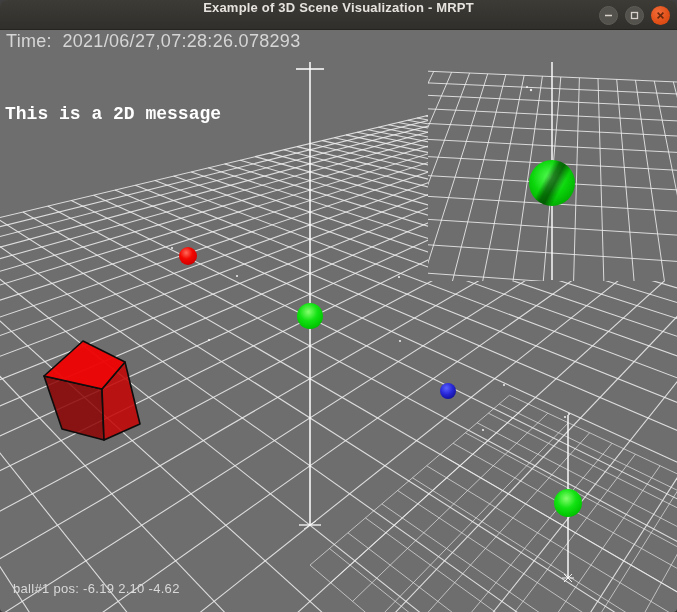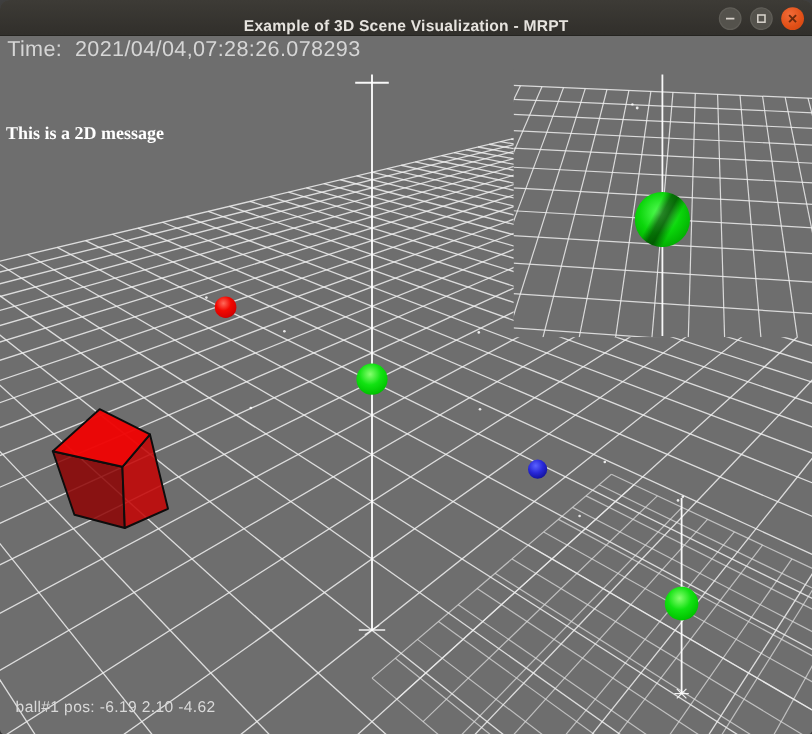--- a/index.html
+++ b/index.html
@@ -6,21 +6,21 @@
   .window{
     position:relative;width:677px;height:612px;overflow:hidden;
     border-radius:8px 8px 4px 4px;
     font-family:"Liberation Sans",sans-serif;
     box-shadow:0 6px 24px rgba(0,0,0,.5);
   }
   .titlebar{
     position:absolute;top:0;left:0;width:100%;height:30px;box-sizing:border-box;
     background:linear-gradient(#3d3b36,#312f2b);
     border-bottom:1px solid #252420;
-    display:flex;align-items:flex-end;justify-content:center;
+    display:flex;align-items:flex-start;justify-content:center;
   }
   .titlebar .title{
     font-size:13px;font-weight:bold;color:#e6e3de;letter-spacing:.2px;
     white-space:pre;
   }
   .controls{position:absolute;right:7px;top:0;height:30px;display:flex;align-items:center;gap:7px;}
   .wbtn{width:19px;height:19px;border-radius:50%;display:flex;align-items:center;justify-content:center;cursor:default;}
   .wbtn.min,.wbtn.max{background:#54524c;border:1px solid #5f5d57;box-sizing:border-box;}
   .wbtn.close{background:radial-gradient(circle at 38% 32%,#f26b38,#e04f16 60%,#cf4410);}
   .client{
@@ -48,21 +48,21 @@
     background:radial-gradient(circle at 44% 34%,#86ff6e 0%,#12e212 40%,#00c400 74%,#004f00 100%);
   }
   .inset-sphere{
     position:absolute;left:101px;top:102px;width:46px;height:46px;border-radius:50%;
     background:
       linear-gradient(118deg, rgba(0,0,0,0) 36%, rgba(0,20,0,.5) 46%, rgba(0,25,0,.58) 54%, rgba(0,0,0,0) 67%),
       radial-gradient(circle at 45% 38%,#57ff57 0%,#0bd60b 45%,#00a900 80%,#004c00 100%);
   }
   .hud{position:absolute;white-space:pre;}
   .hud.time{left:6px;top:1px;font-size:18px;color:#d6d6d6;letter-spacing:.3px;}
-  .hud.msg2d{left:5px;top:74px;font-family:Liberation Serif, serif;font-size:15px;font-weight:bold;color:#ffffff;}
+  .hud.msg2d{left:5px;top:74px;font-family:Liberation Mono, monospace;font-size:18px;font-weight:bold;color:#ffffff;}
   .hud.ballpos{left:13px;top:551px;font-size:13px;color:#d9d9d9;letter-spacing:.3px;}
 </style>
 </head>
 <body>
 
 <div class="window">
   <div class="titlebar">
     <span class="title">Example of 3D Scene Visualization - MRPT</span>
     <div class="controls">
       <div class="wbtn min">
@@ -259,17 +259,17 @@
           <line x1="-24.9" y1="36.2" x2="293.1" y2="51.0" stroke="#ededed" stroke-width="1" stroke-opacity="0.85"></line>
           <line x1="-18.3" y1="24.1" x2="288.2" y2="37.7" stroke="#ededed" stroke-width="1" stroke-opacity="0.85"></line>
           <line x1="-12.1" y1="12.7" x2="283.6" y2="25.5" stroke="#ededed" stroke-width="1" stroke-opacity="0.85"></line>
           <line x1="124" y1="4" x2="124" y2="222" stroke="#ffffff" stroke-width="1.5" stroke-opacity="0.95"></line>
           <circle cx="103" cy="32" r="1.2" fill="#ffffff" fill-opacity="0.85"></circle>
           <circle cx="99" cy="29" r="1" fill="#ffffff" fill-opacity="0.85"></circle>
         </svg>
       <div class="inset-sphere"></div>
     </div>
 
-    <div class="hud time">Time:  2021/04/04,07:28:26.078293</div>
+    <div class="hud time">Time:  2021/06/27,07:28:26.078293</div>
     <div class="hud msg2d">This is a 2D message</div>
     <div class="hud ballpos">ball#1 pos: -6.19 2.10 -4.62</div>
   </div>
 </div>
 
 </body></html>

